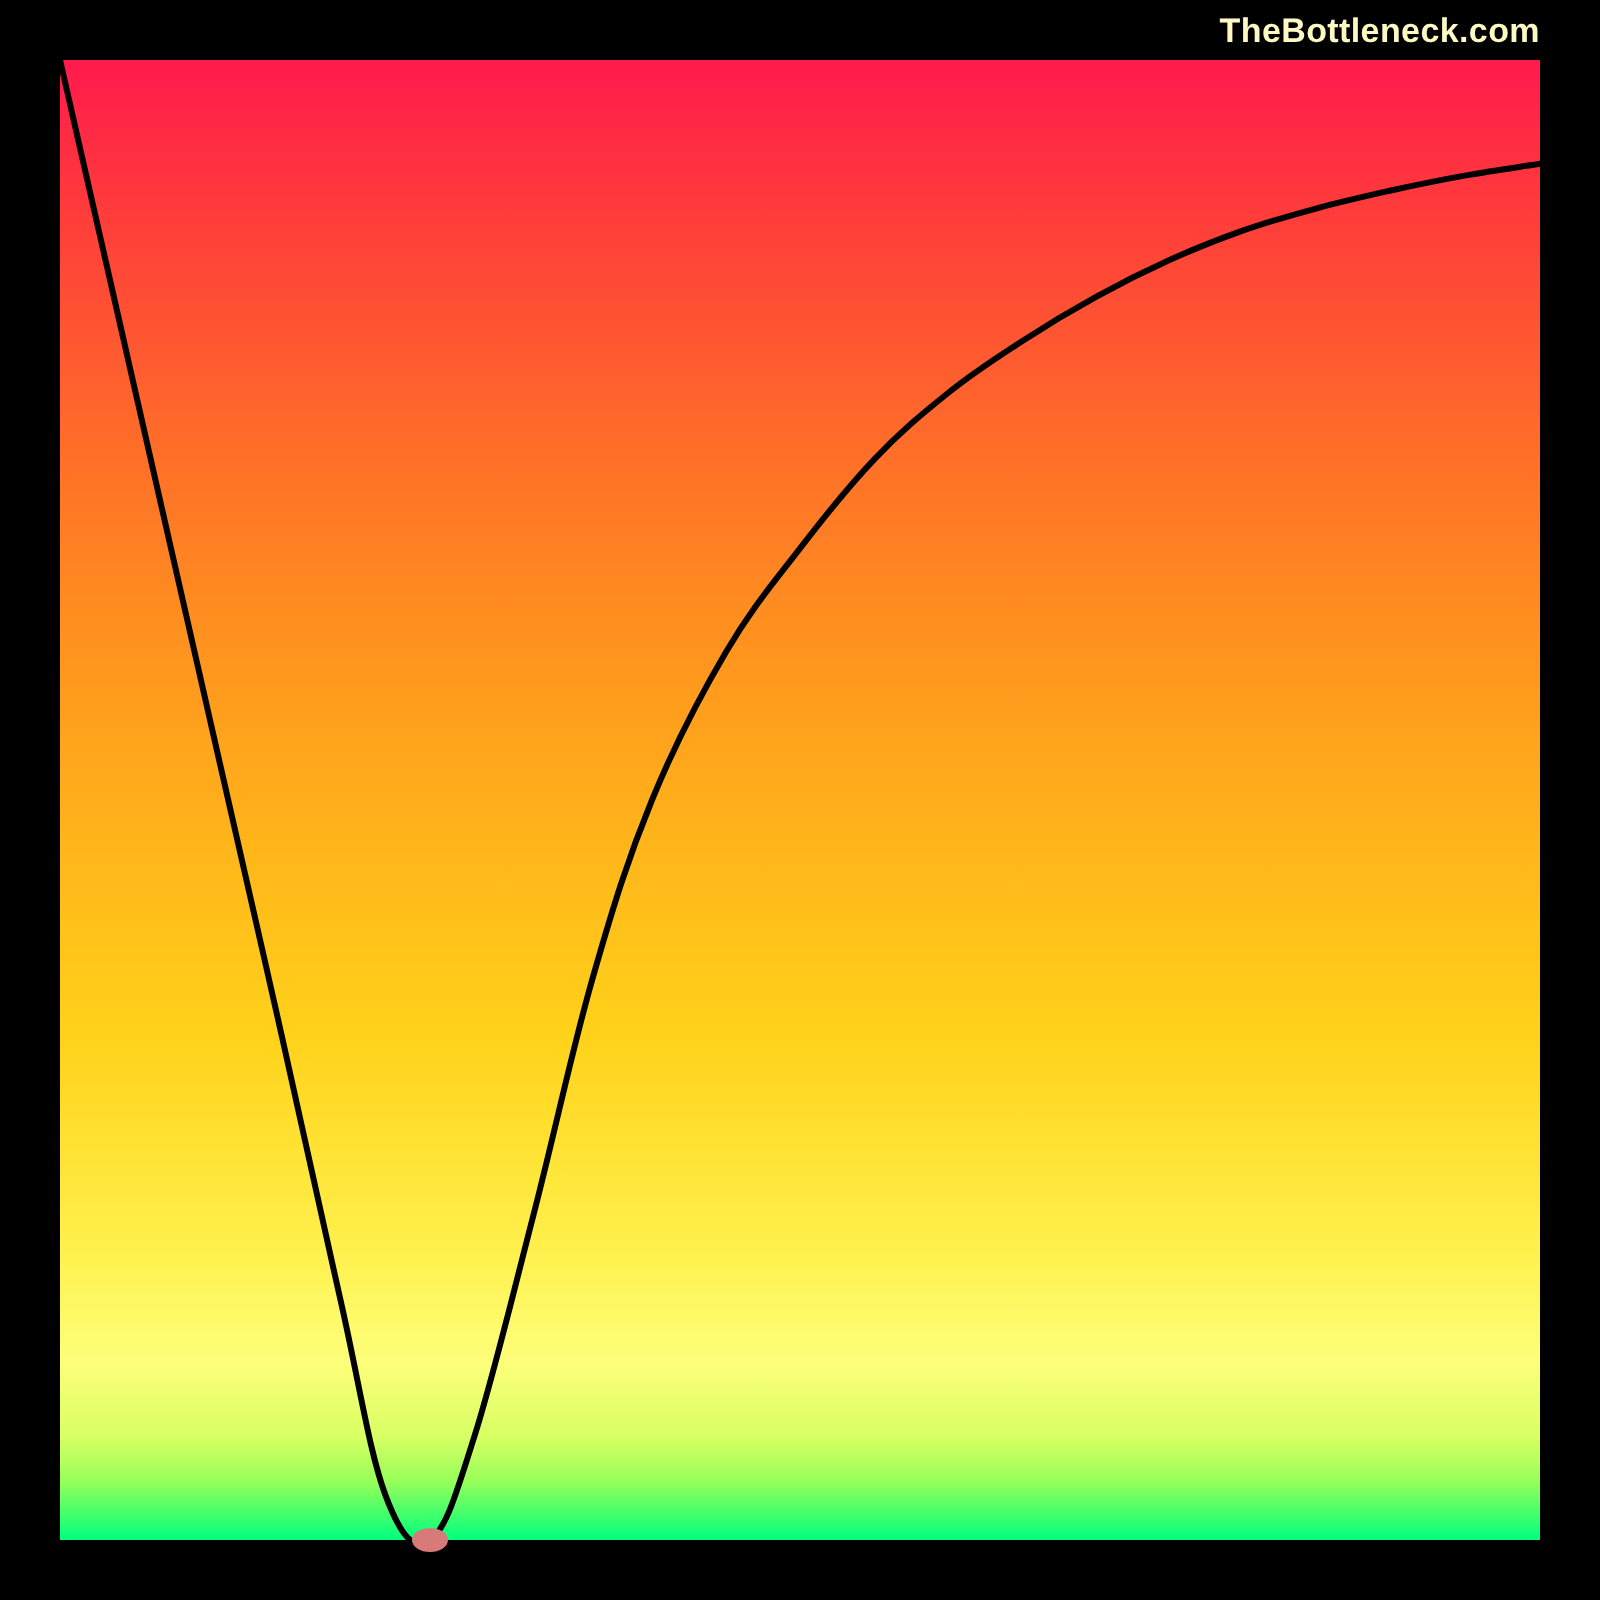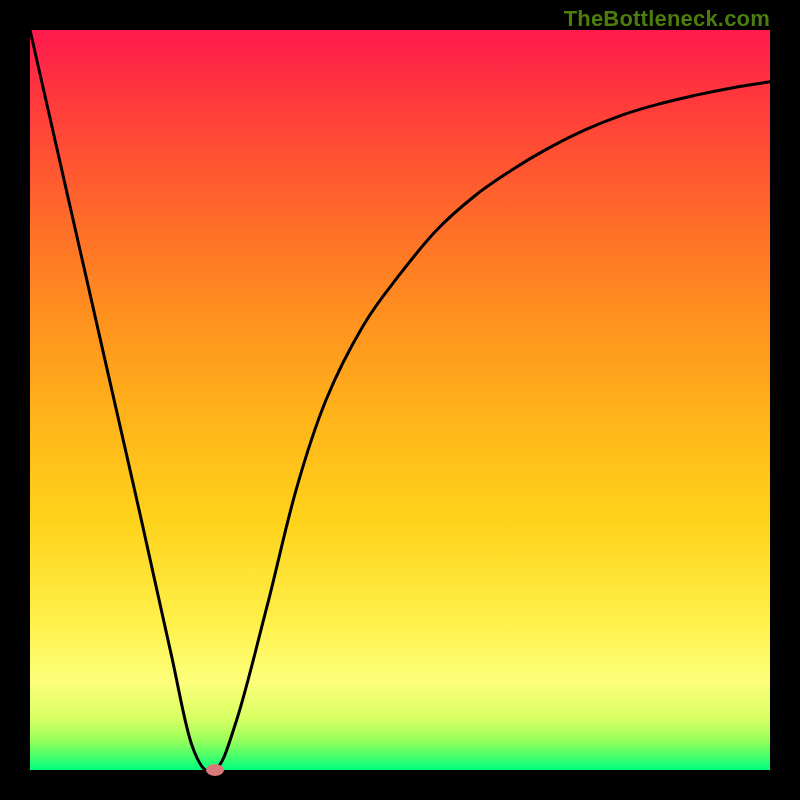--- a/index.html
+++ b/index.html
@@ -32,22 +32,22 @@
       #98ff5a 96%,
       #4dff6a 98%,
       #00ff80 100%
     );
   }
 
   .watermark {
     position: absolute;
     top: 6px;
     right: 30px;
-    color: #4d7c0f;
-    font-size: 22px;
+    color: #fef9c3;
+    font-size: 17px;
     font-weight: 600;
     letter-spacing: 0.2px;
   }
 
   svg.curve {
     position: absolute;
     inset: 0;
     width: 100%;
     height: 100%;
   }

